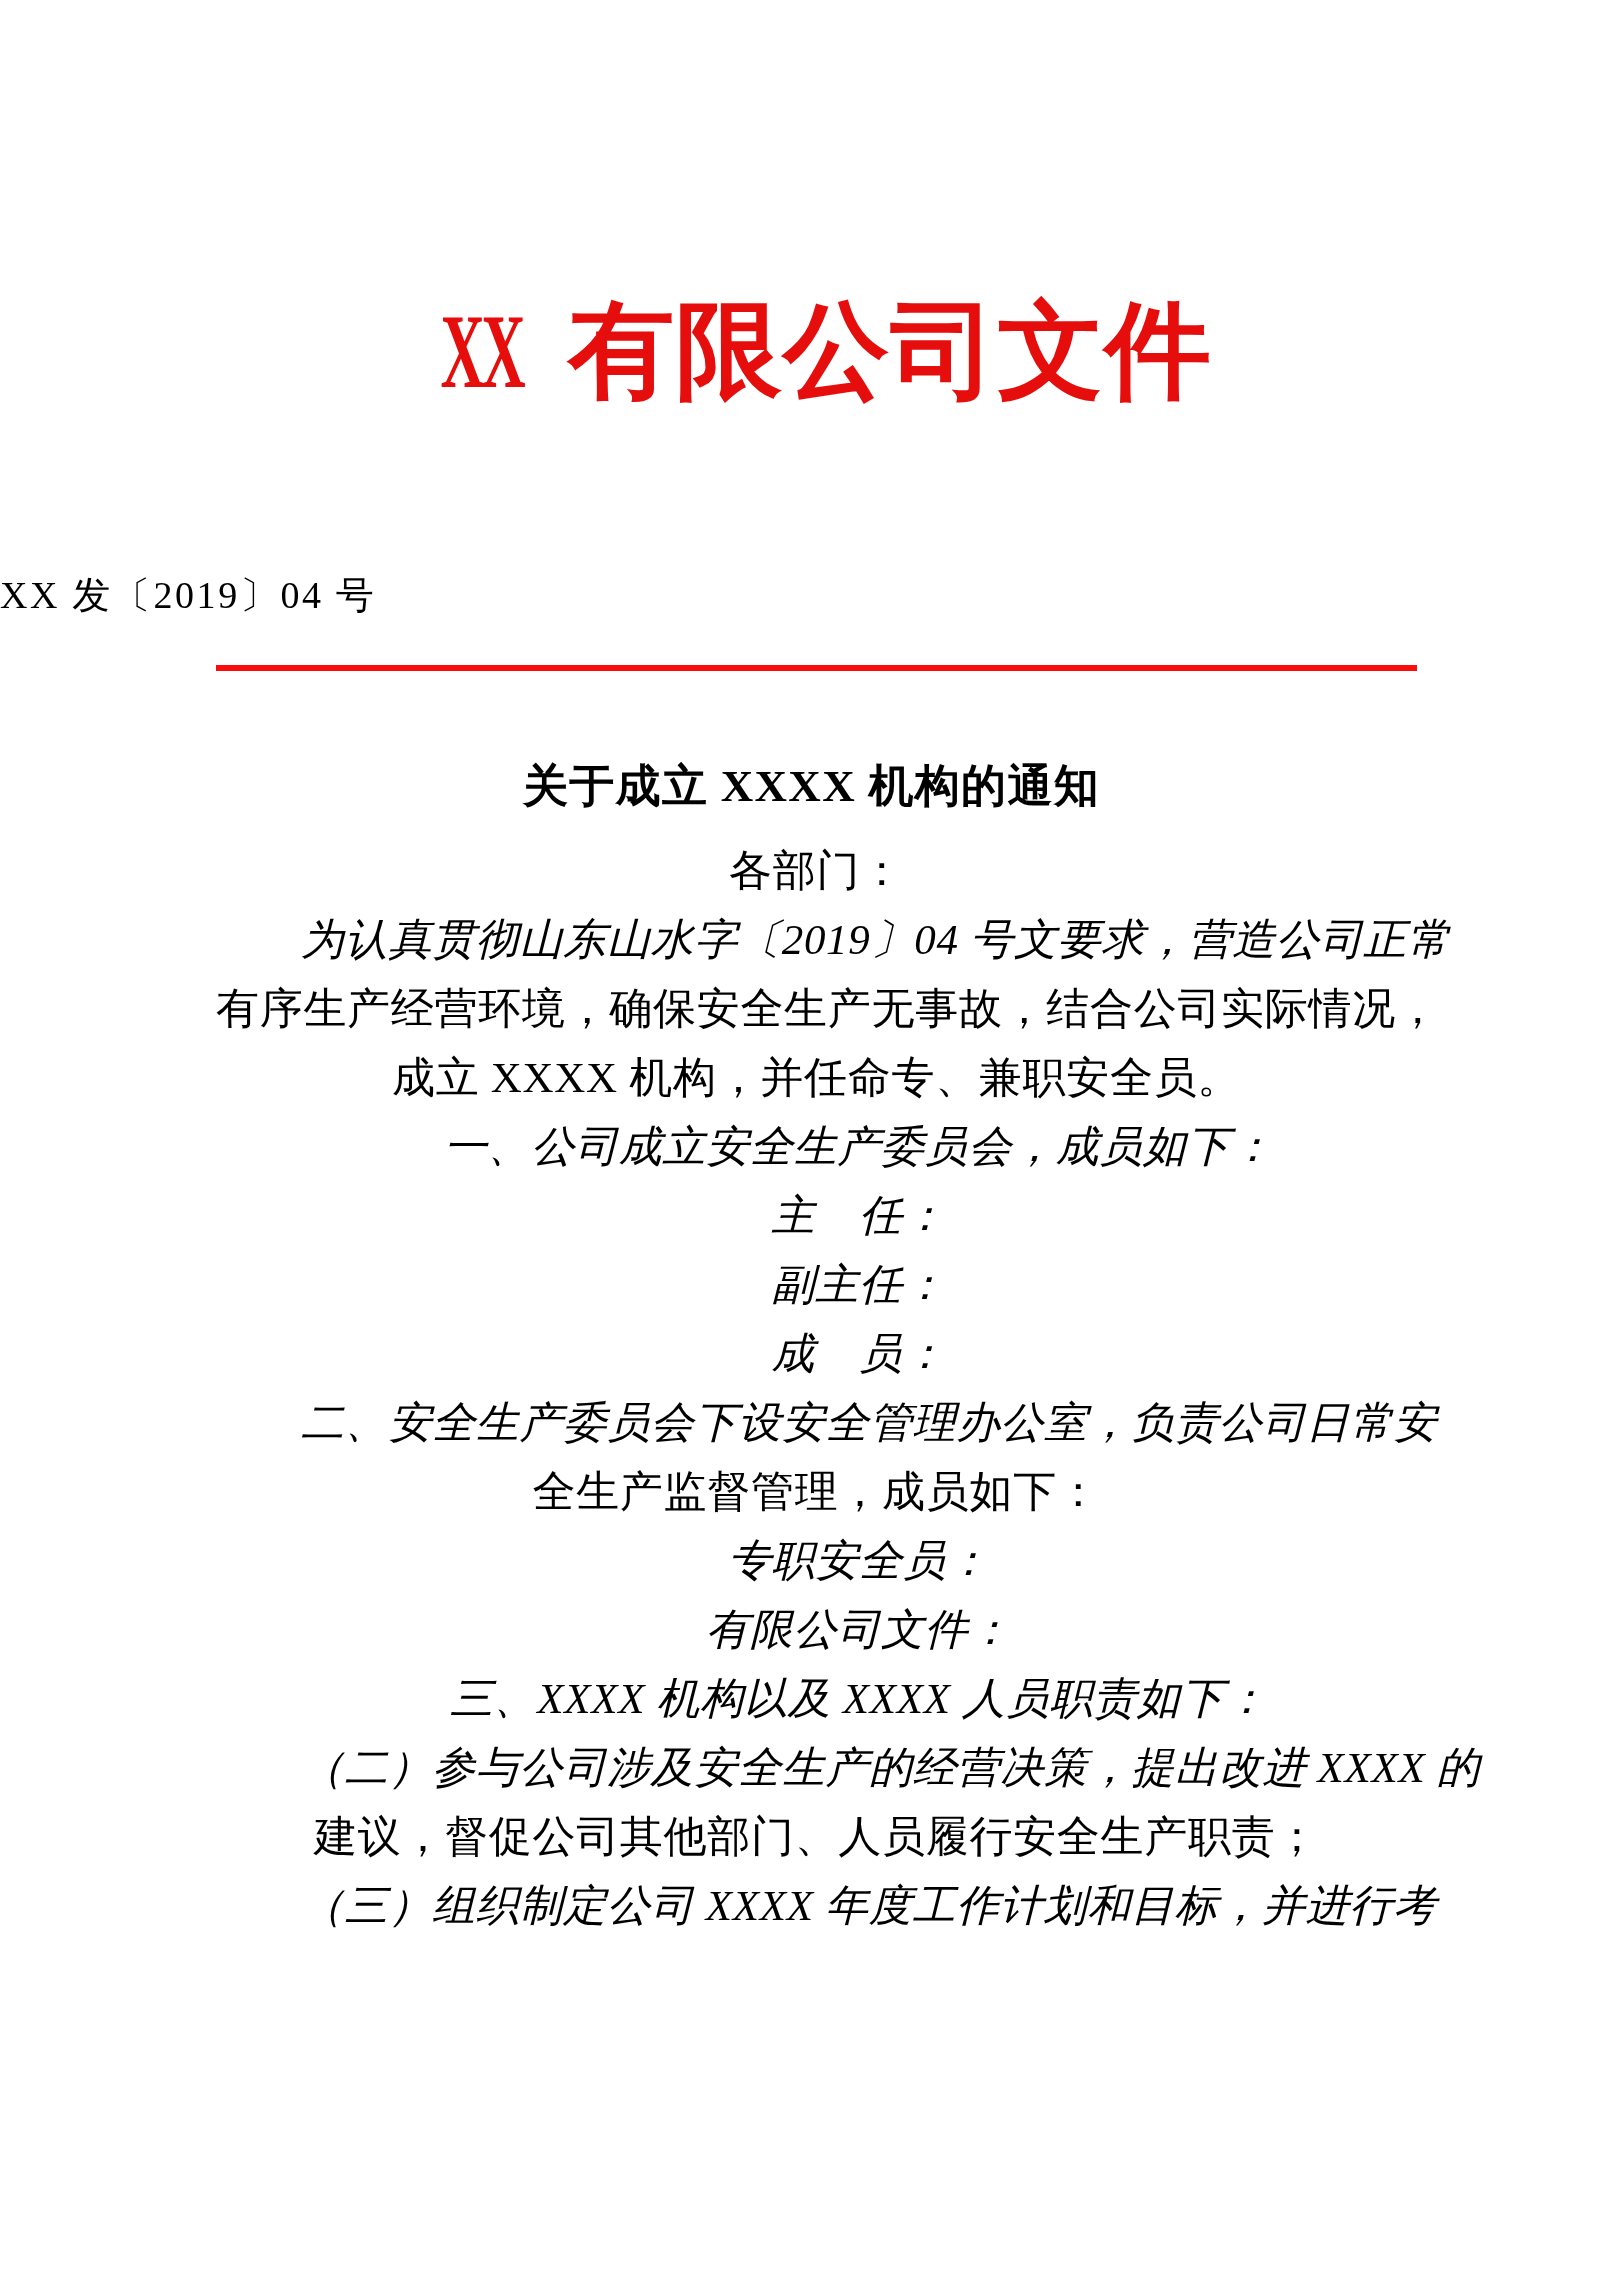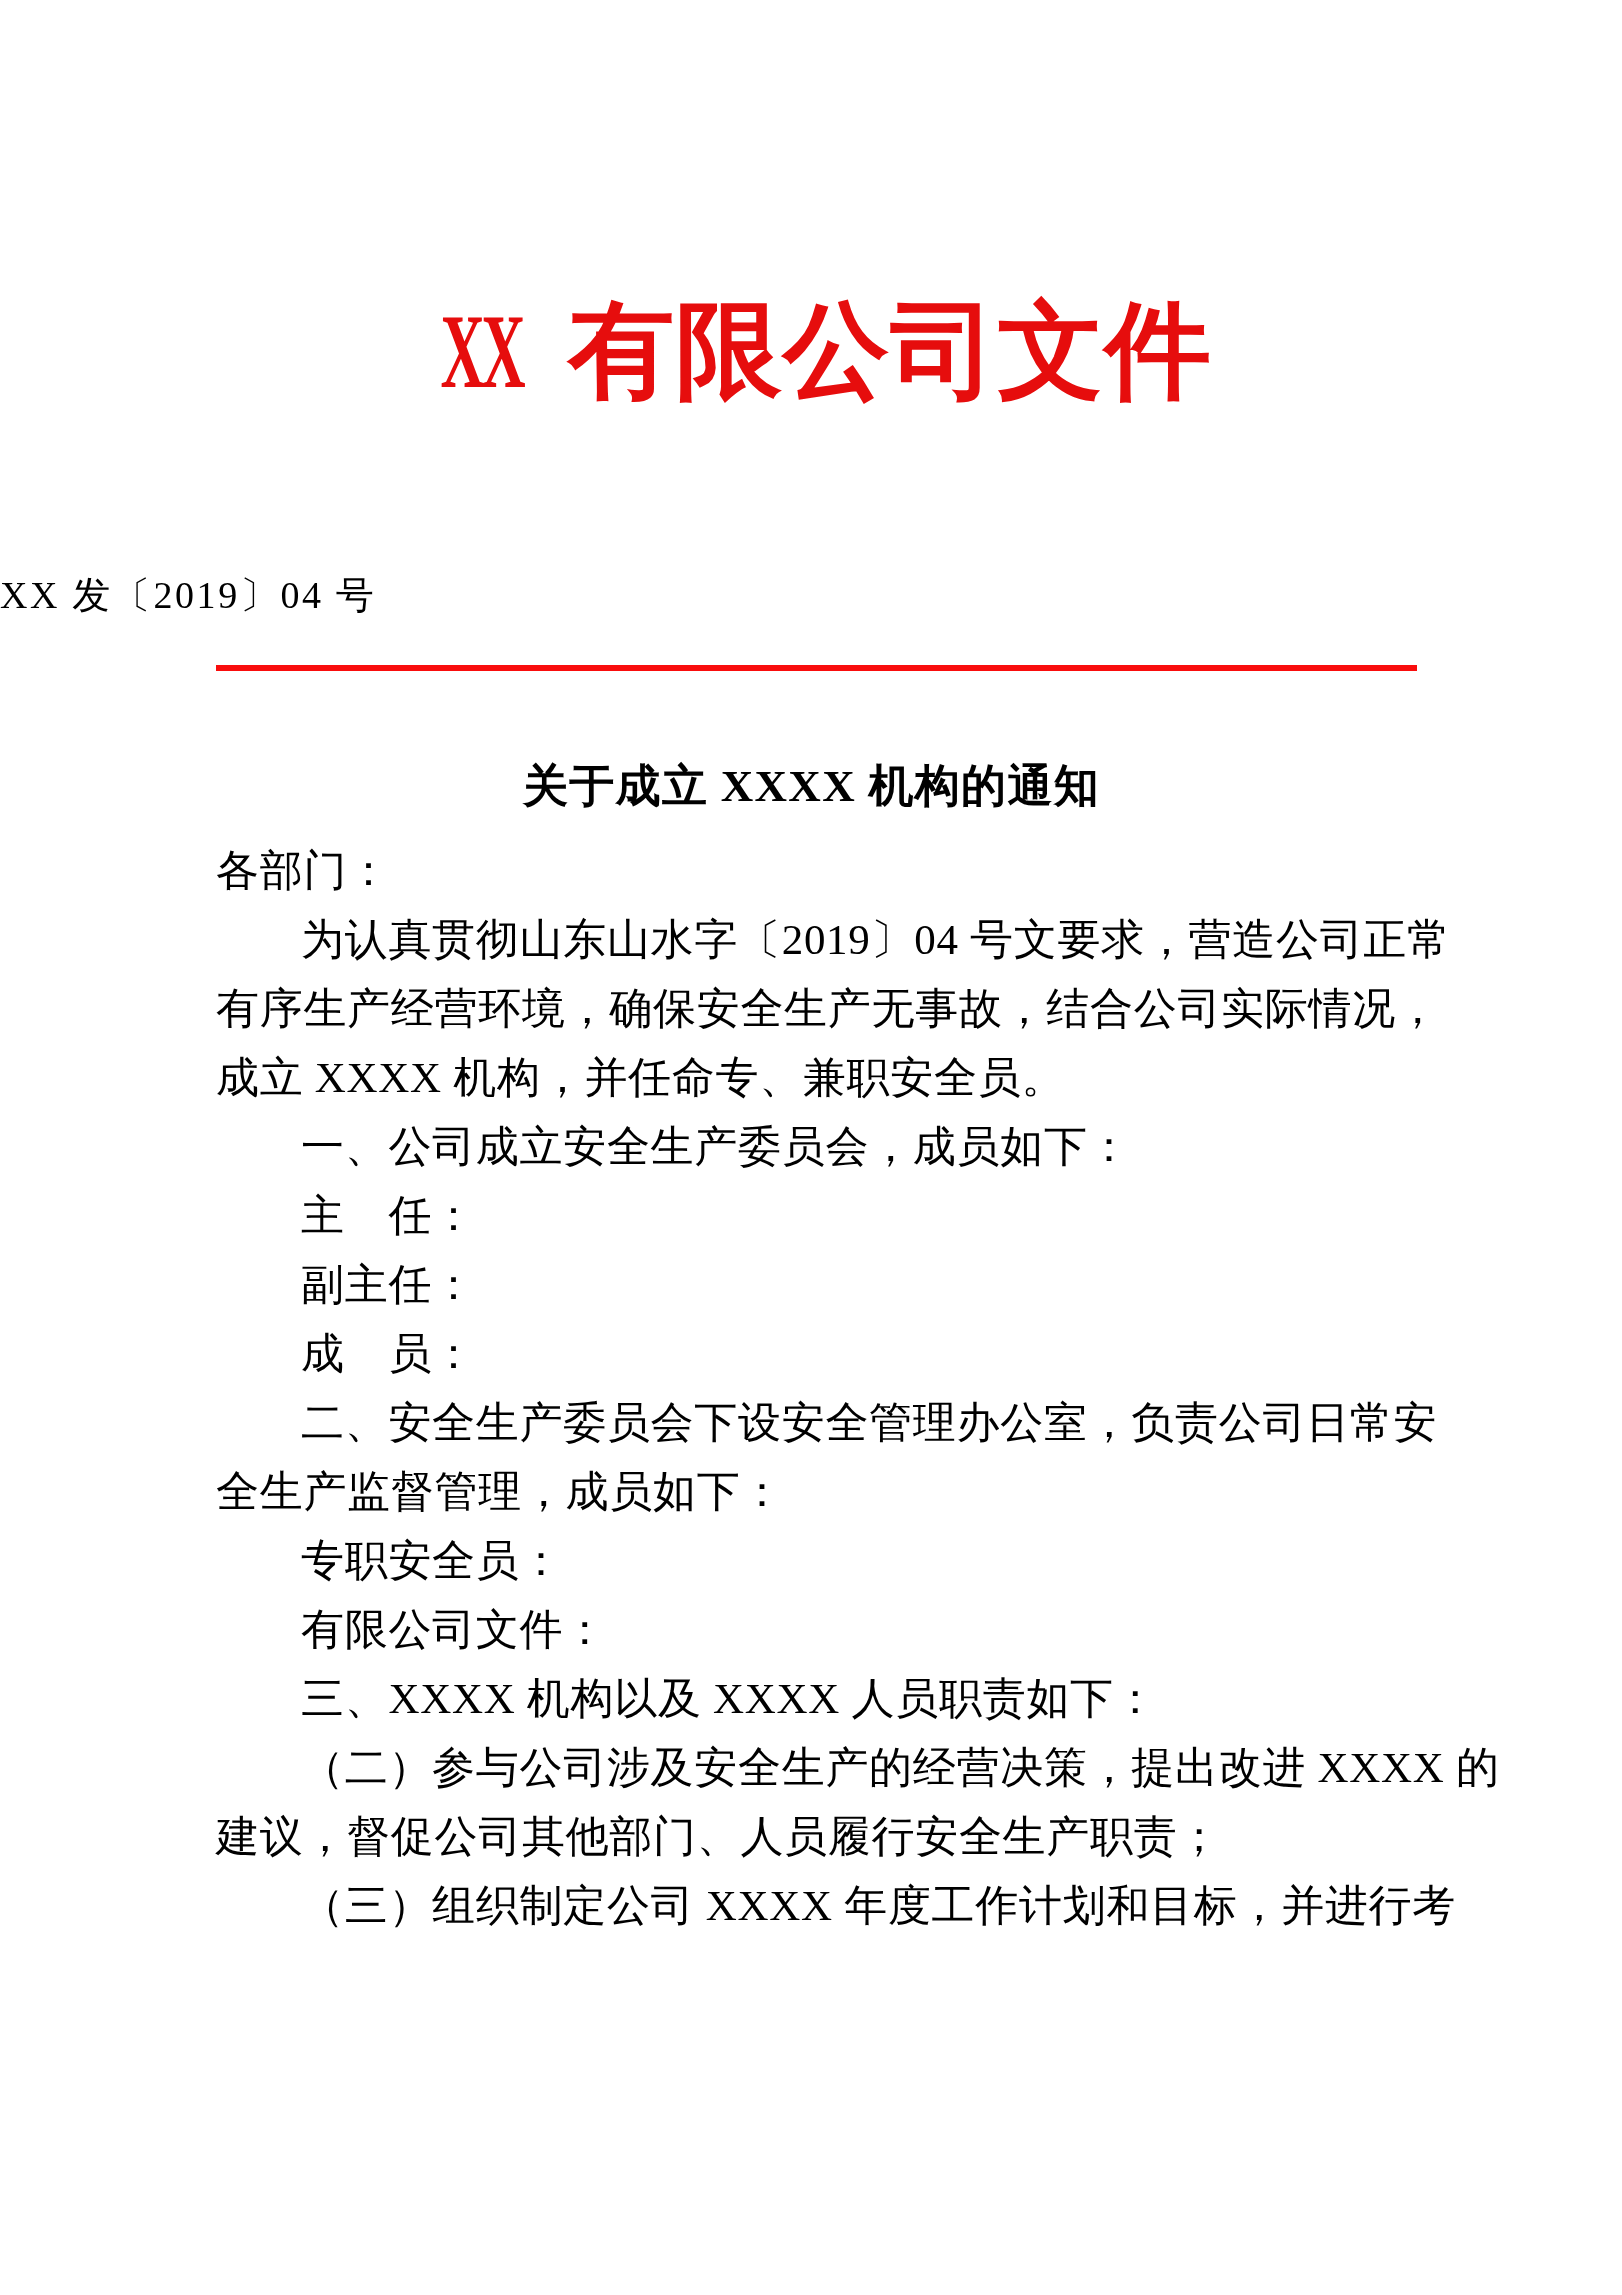--- a/index.html
+++ b/index.html
@@ -72,22 +72,22 @@
   }
   .body-text {
     position: absolute;
     top: 836px;
     left: 216px;
     width: 1201px;
     font-size: 43px;
     line-height: 69px;
     letter-spacing: 0.7px;
   }
-  .body-text .line { white-space: nowrap; }
-  .body-text .line.indent { text-indent: 85px; }
+  .body-text .line { white-space: nowrap; text-align: center; }
+  .body-text .line.indent { text-indent: 85px; font-style: italic; }
 </style>
 </head>
 <body>
 
 <div class="page">
 
   <div class="org-header">
     <span class="xx">XX</span><span>有限公司文件</span>
   </div>
 

